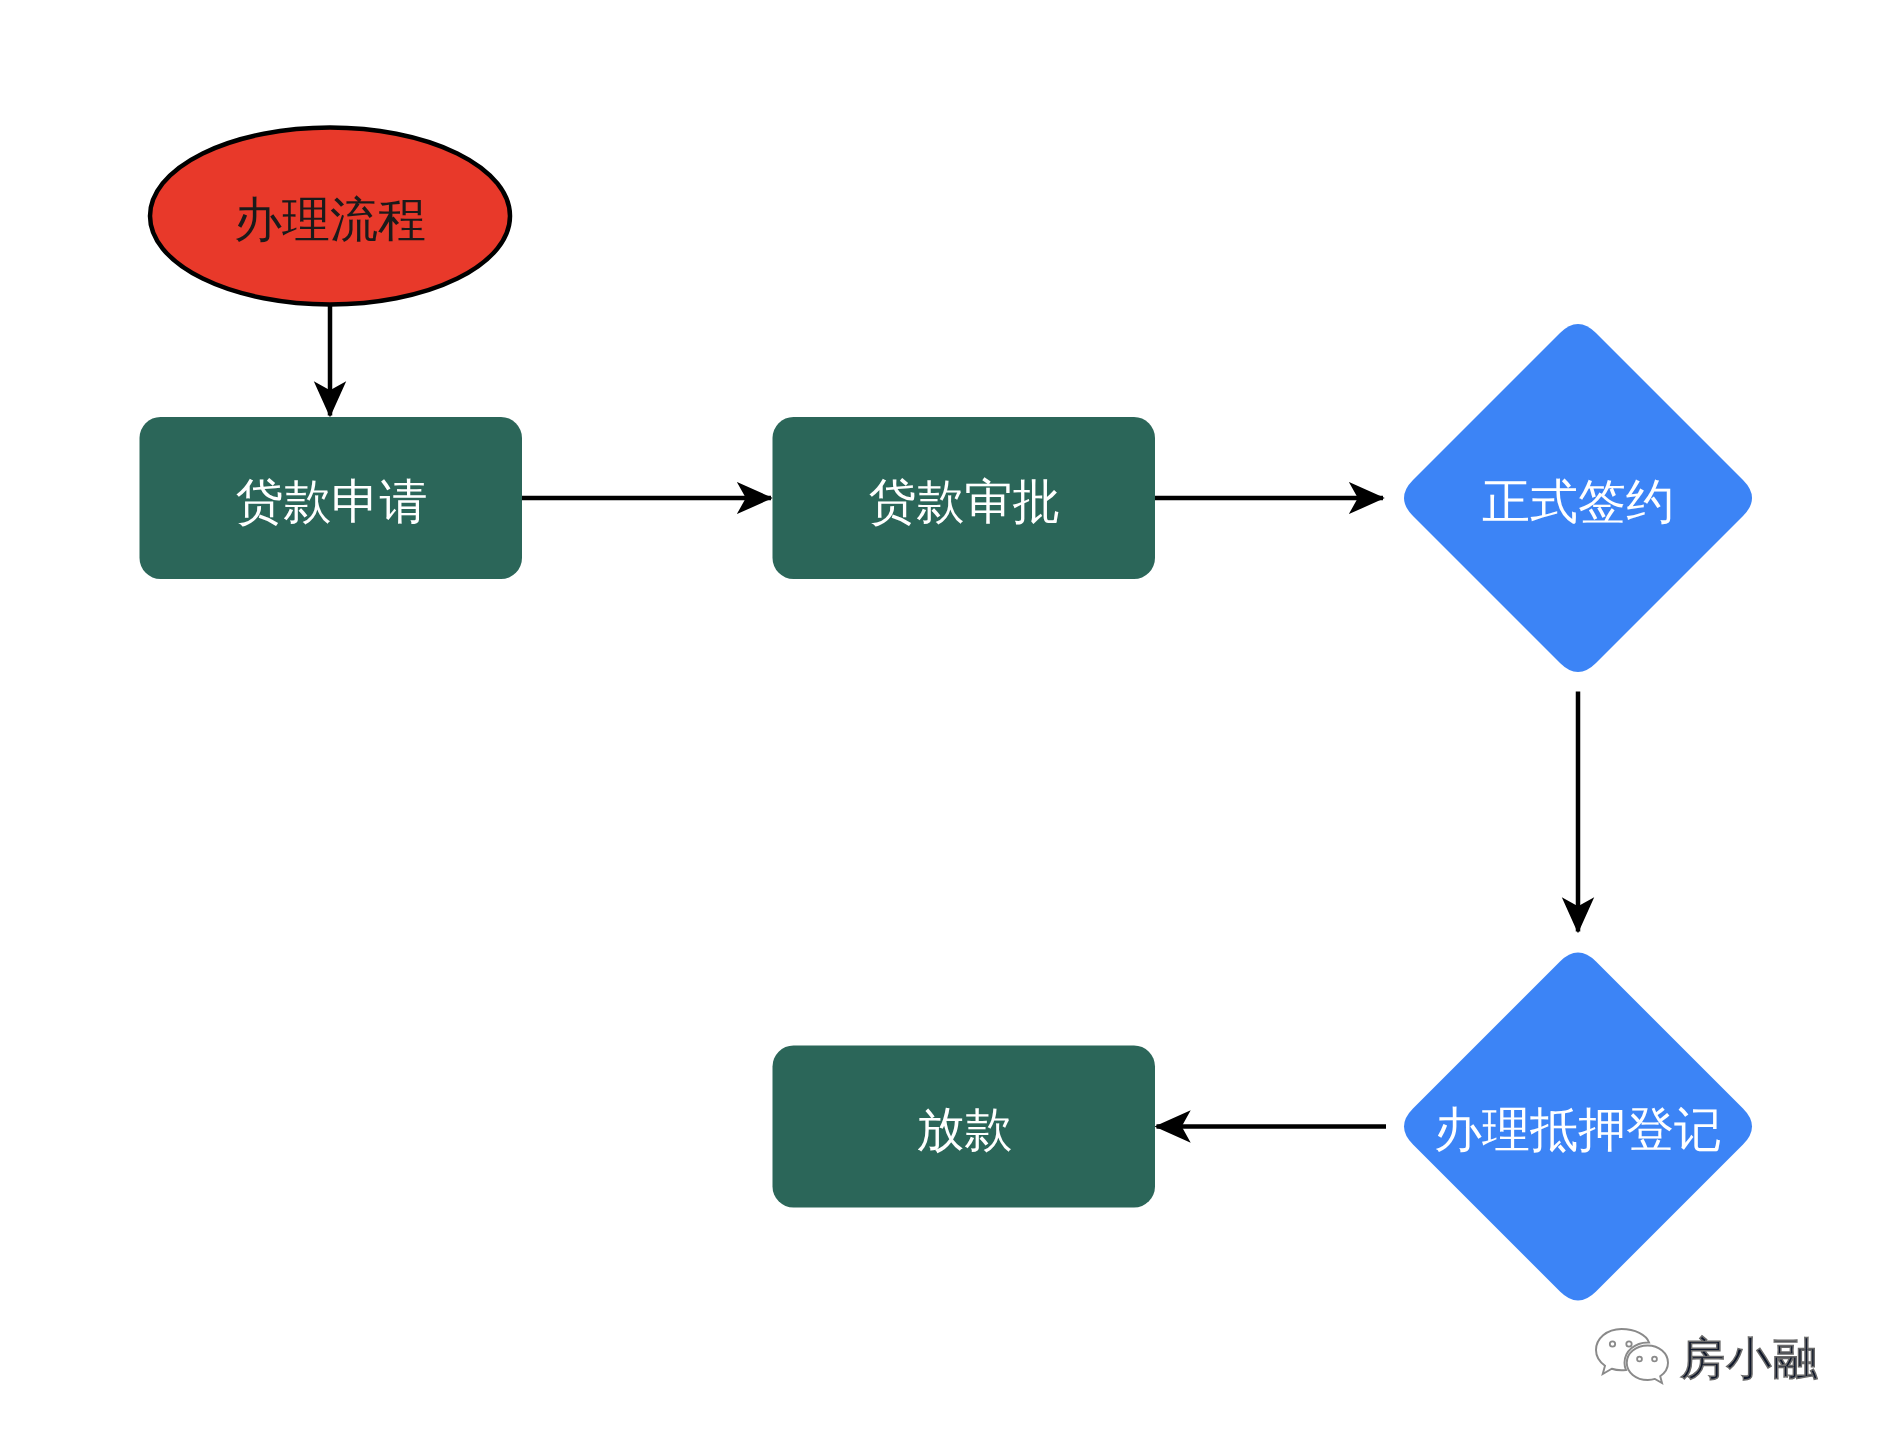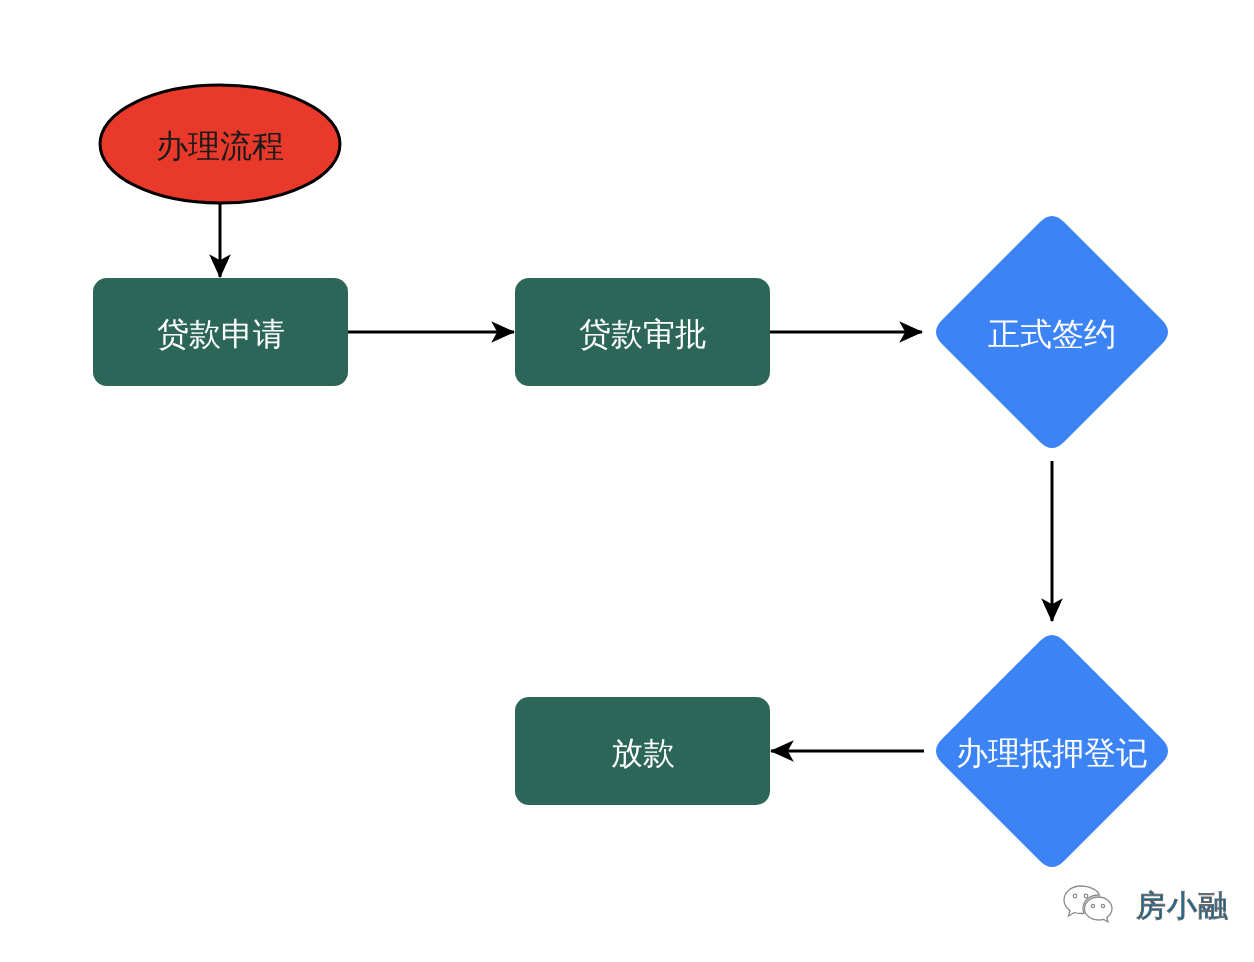--- a/index.html
+++ b/index.html
@@ -3,21 +3,21 @@
   <meta charset="utf-8">
   <style>
     html, body { margin: 0; padding: 0; background: #ffffff; }
     body { width: 1254px; height: 962px; position: relative; overflow: hidden;
            font-family: "DejaVu Sans", "Liberation Sans", sans-serif; }
     #diagram { position: absolute; left: 0; top: 0; }
     .node-text { font-family: "DejaVu Sans", "Liberation Sans", sans-serif; font-size: 32px;
                  dominant-baseline: central; text-anchor: middle; }
     .watermark { position: absolute; left: 1062px; top: 884px; height: 44px; display: flex; align-items: center; }
     .watermark-text { font-family: "DejaVu Sans", "Liberation Sans", sans-serif; font-size: 30px;
-                      color: #0369a1; -webkit-text-stroke: 1px #6a6a6a; margin-left: 22px; letter-spacing: 1px; }
+                      color: #0f172a; -webkit-text-stroke: 1px #6a6a6a; margin-left: 6px; letter-spacing: 1px; }
   </style>
 </head>
 <body>
 
 <svg id="diagram" width="1254" height="962" viewBox="0 0 1254 962" xmlns="http://www.w3.org/2000/svg">
   <defs>
     <marker id="arrowhead" viewBox="0 0 20 20" refX="19" refY="10" markerWidth="8" markerHeight="8" markerUnits="strokeWidth" orient="auto">
       <path d="M0,1 L20,10 L0,19 L5,10 Z" fill="#000"></path>
     </marker>
   </defs>

